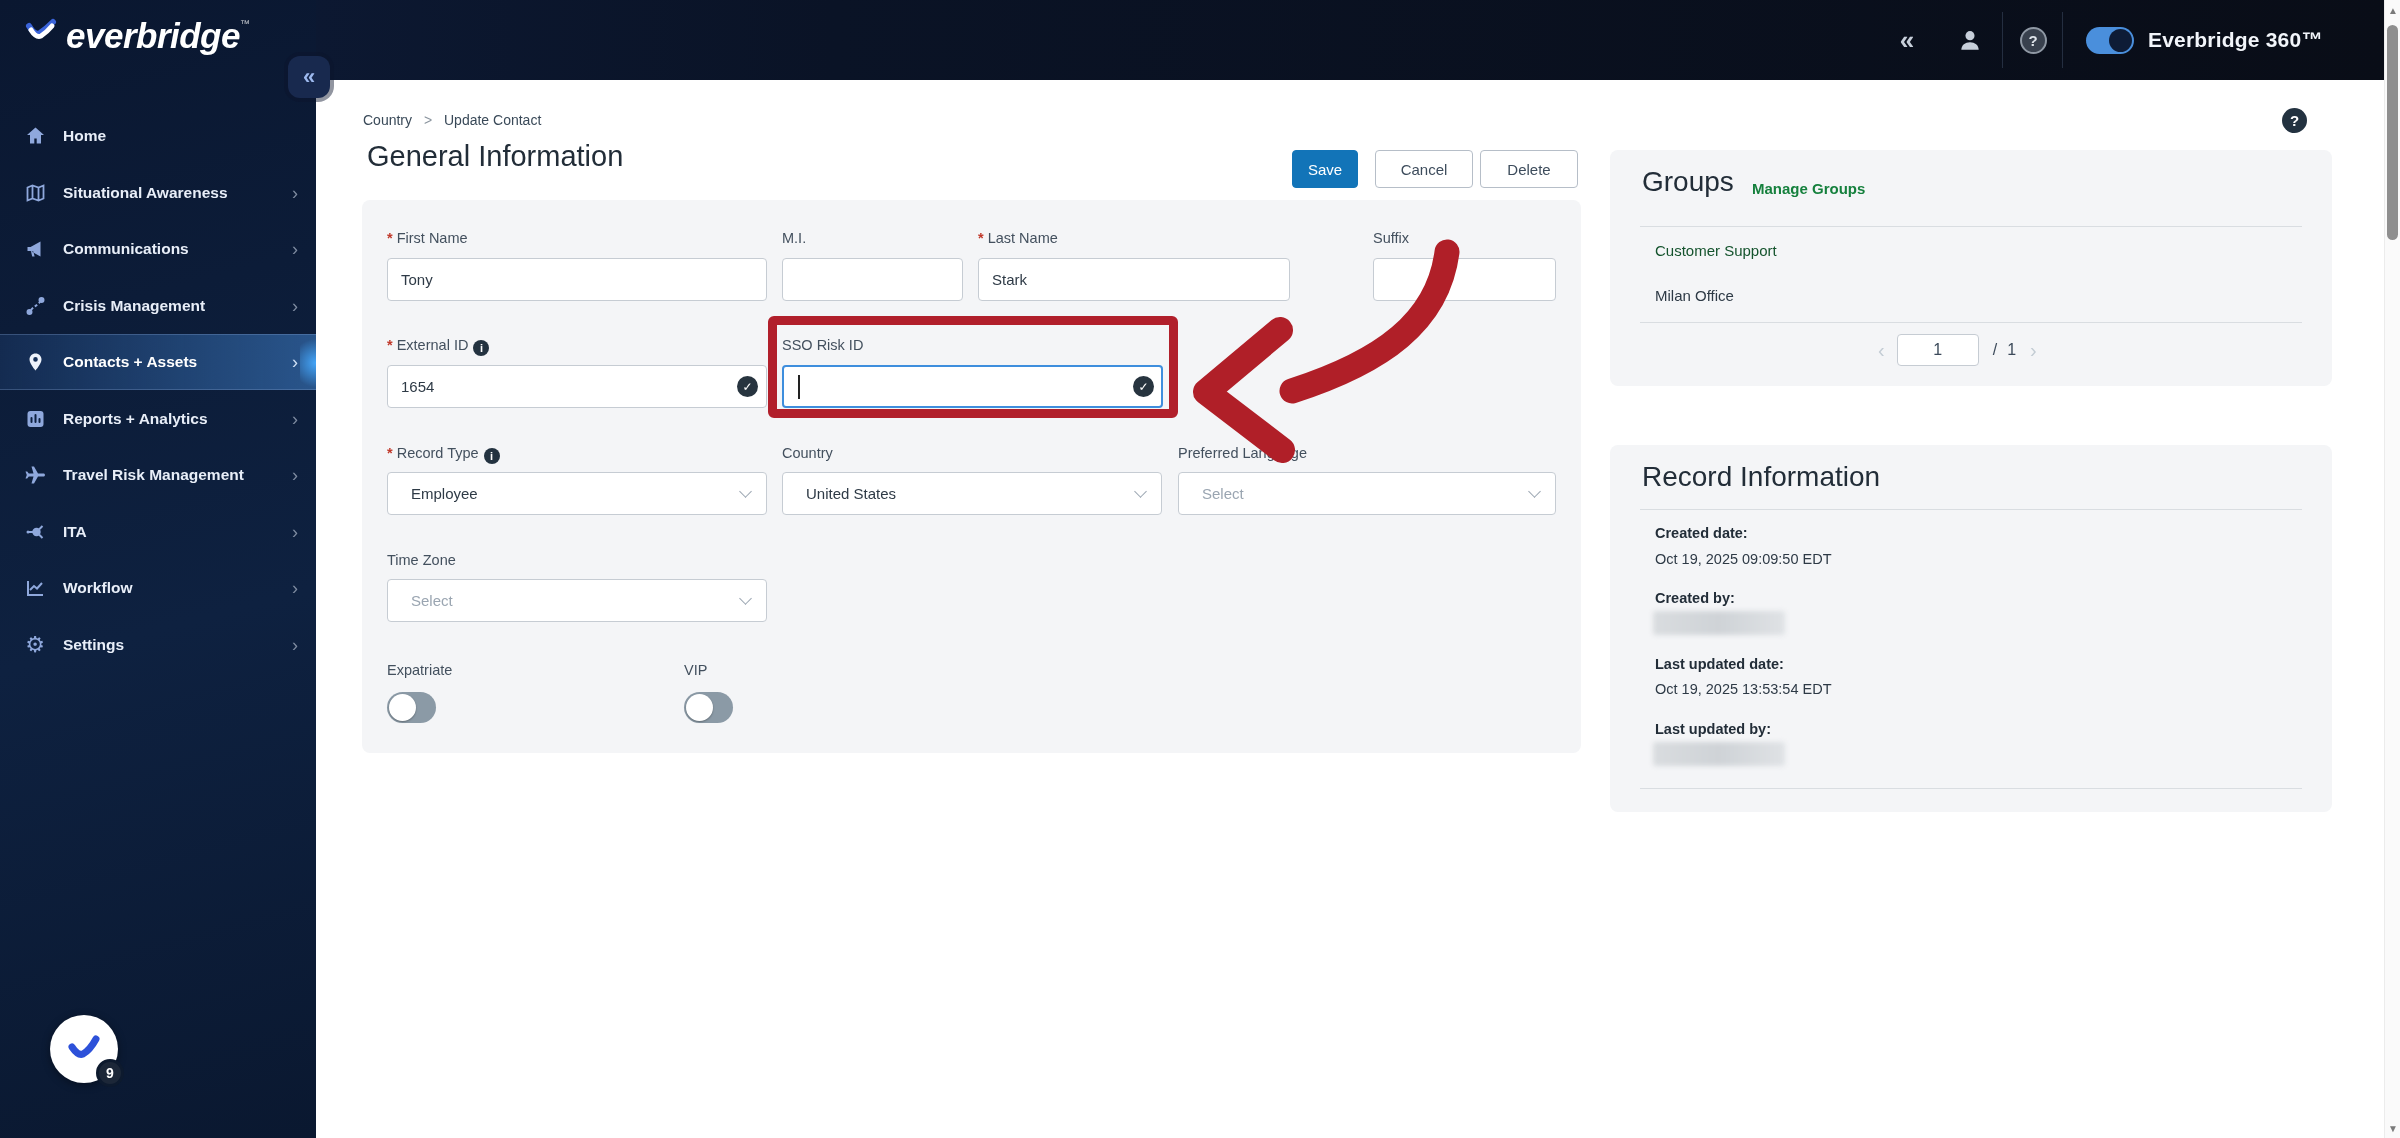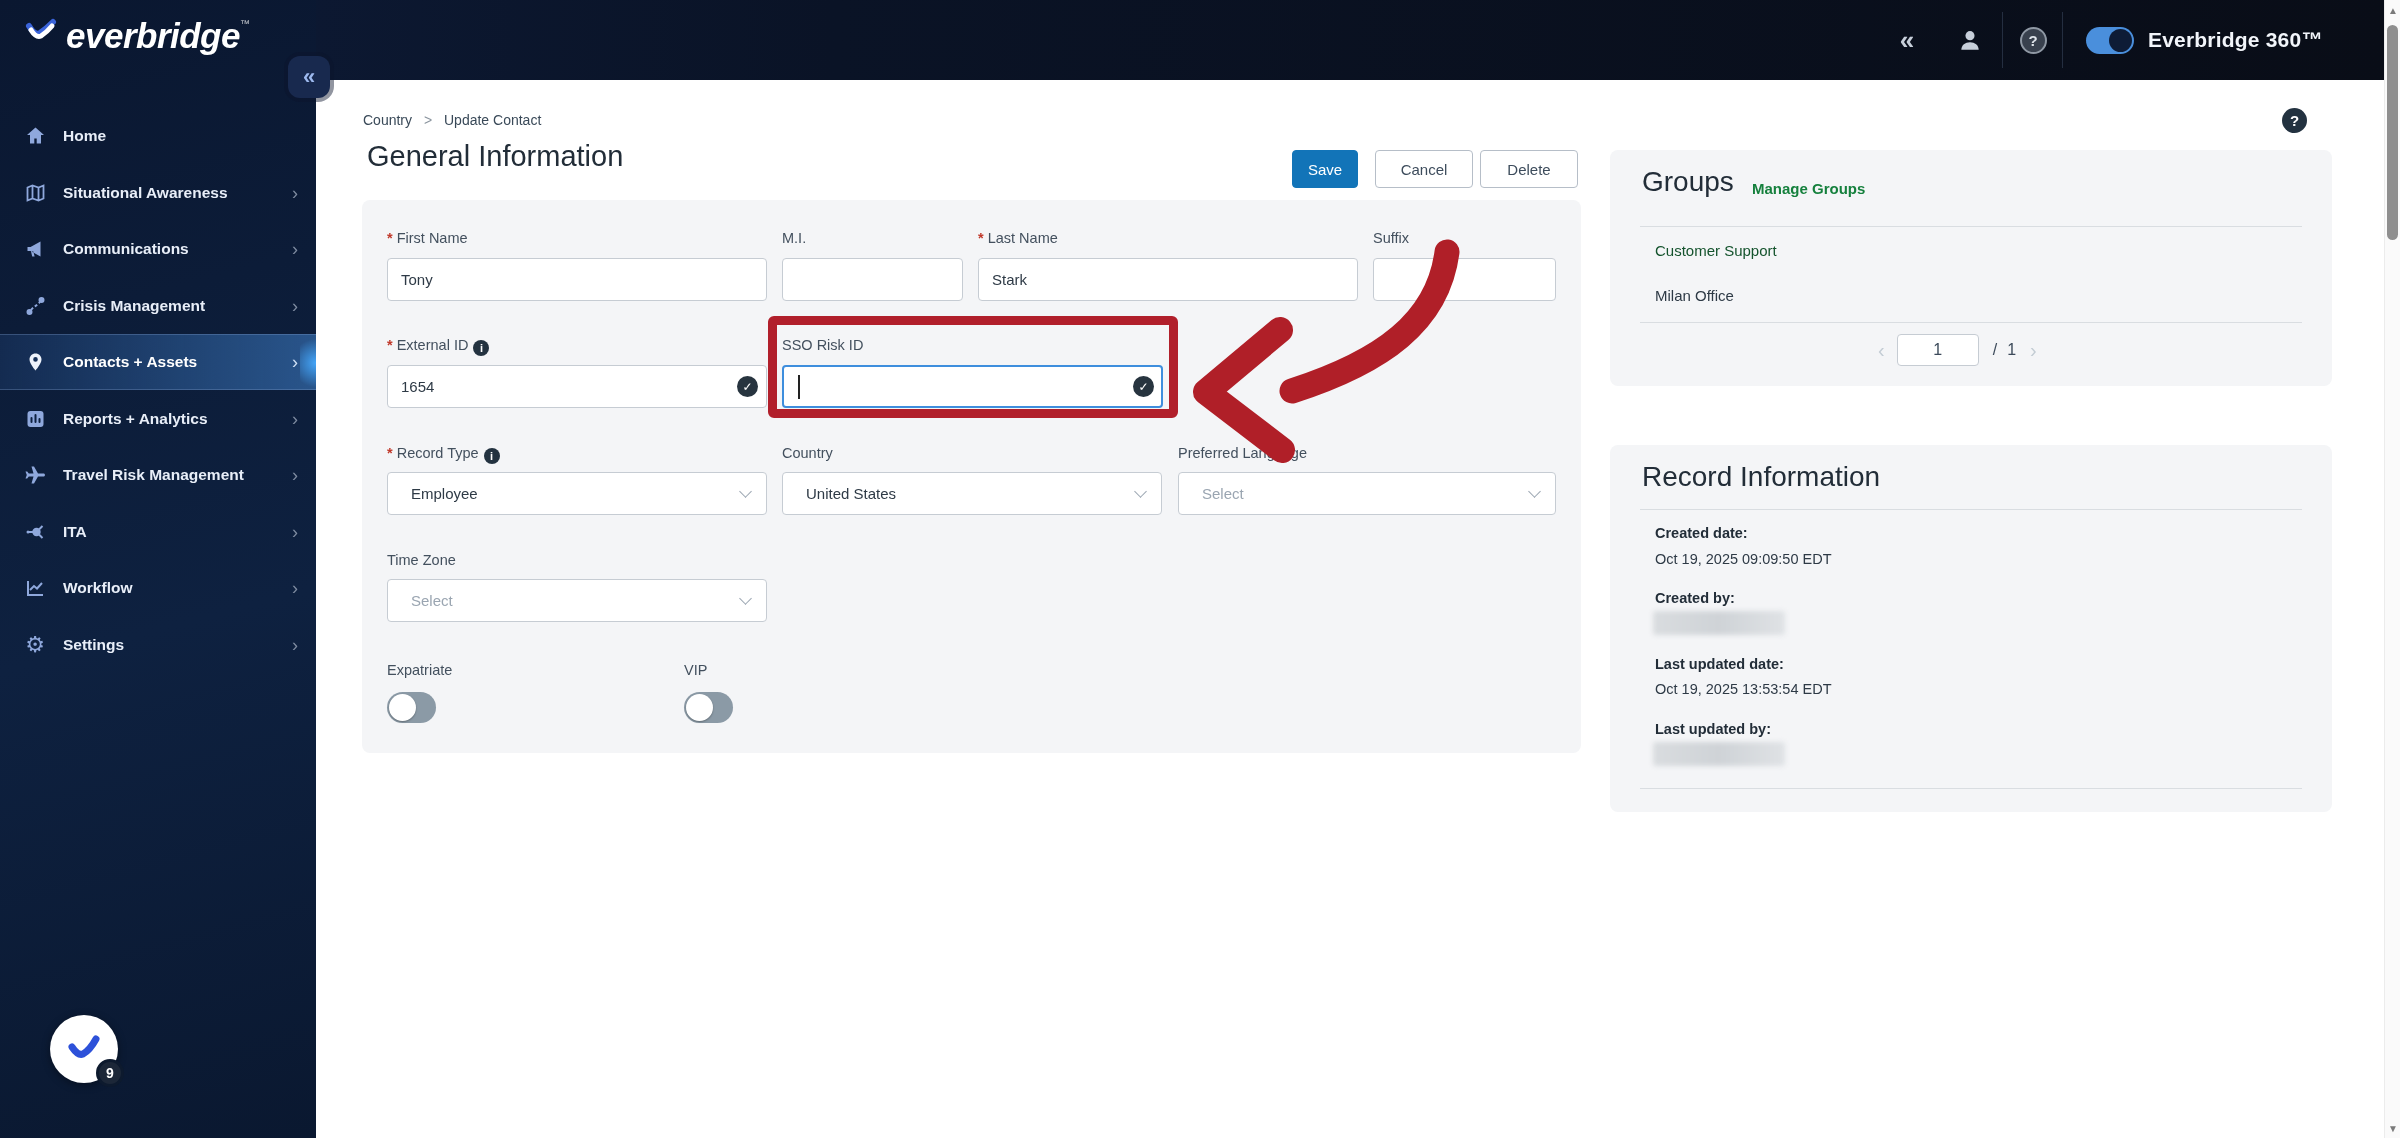--- a/index.html
+++ b/index.html
@@ -245,21 +245,21 @@
   <div class="btn btn-plain" style="left:1480px;width:98px;">Delete</div>
 
   <div class="card" style="left:362px;top:200px;width:1219px;height:553px;">
 
     <span class="lbl req" style="left:25px;top:30px;">First Name</span>
     <span class="lbl" style="left:420px;top:30px;">M.I.</span>
     <span class="lbl req" style="left:616px;top:30px;">Last Name</span>
     <span class="lbl" style="left:1011px;top:30px;">Suffix</span>
     <input class="inp" style="left: 25px; top: 58px; width: 380px;" value="Tony">
     <input class="inp" style="left: 420px; top: 58px; width: 181px;" value="">
-    <input class="inp" style="left: 616px; top: 58px; width: 380px;" value="Stark">
+    <input class="inp" style="left: 616px; top: 58px; width: 312px;" value="Stark">
     <input class="inp" style="left: 1011px; top: 58px; width: 183px;" value="">
 
     <span class="lbl req" style="left:25px;top:137px;"><span>External ID</span><i class="info-i">i</i></span>
     <span class="lbl" style="left:420px;top:137px;">SSO Risk ID</span>
     <input class="inp" style="left: 25px; top: 165px; width: 380px;" value="1654">
     <span class="vcheck" style="left:375px;top:176px;">✓</span>
     <input class="inp inp-focus" style="left: 420px; top: 165px; width: 381px;" value="">
     <span class="caret" style="left:436px;top:175px;"></span>
     <span class="vcheck" style="left:771px;top:176px;">✓</span>
 

